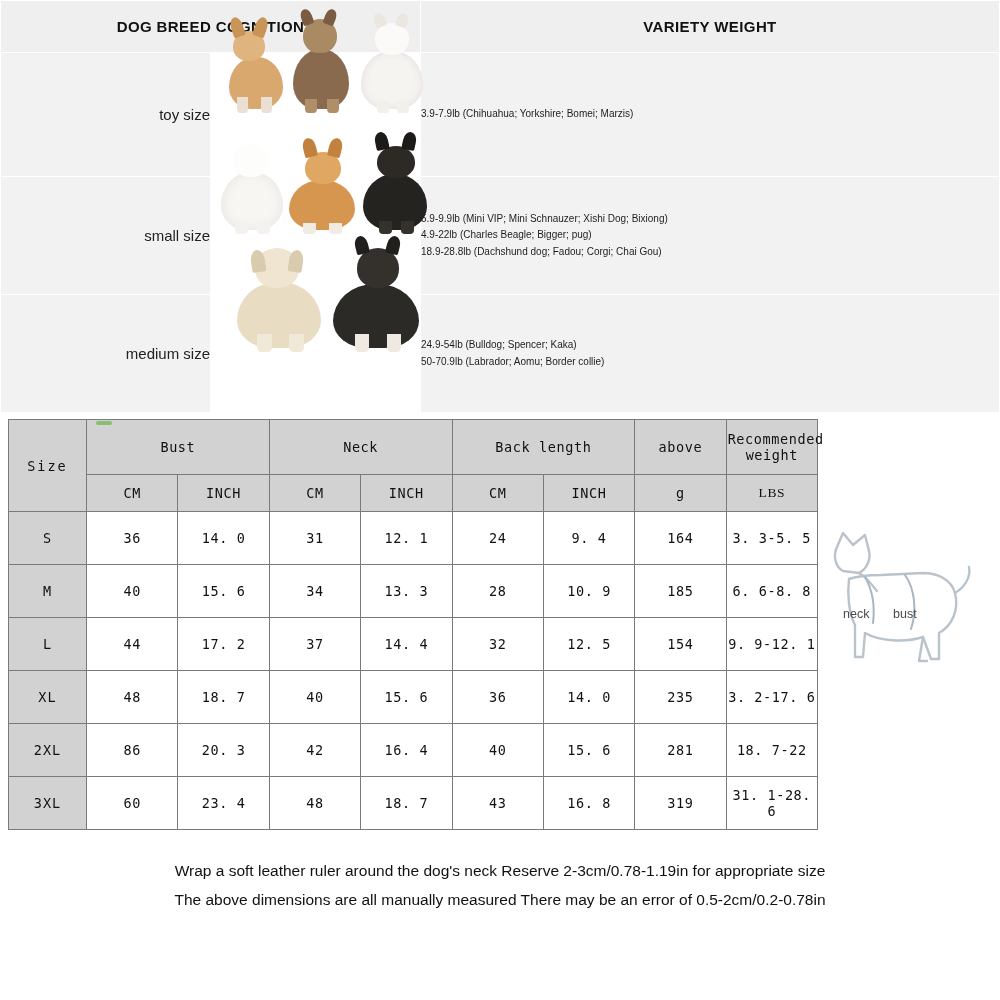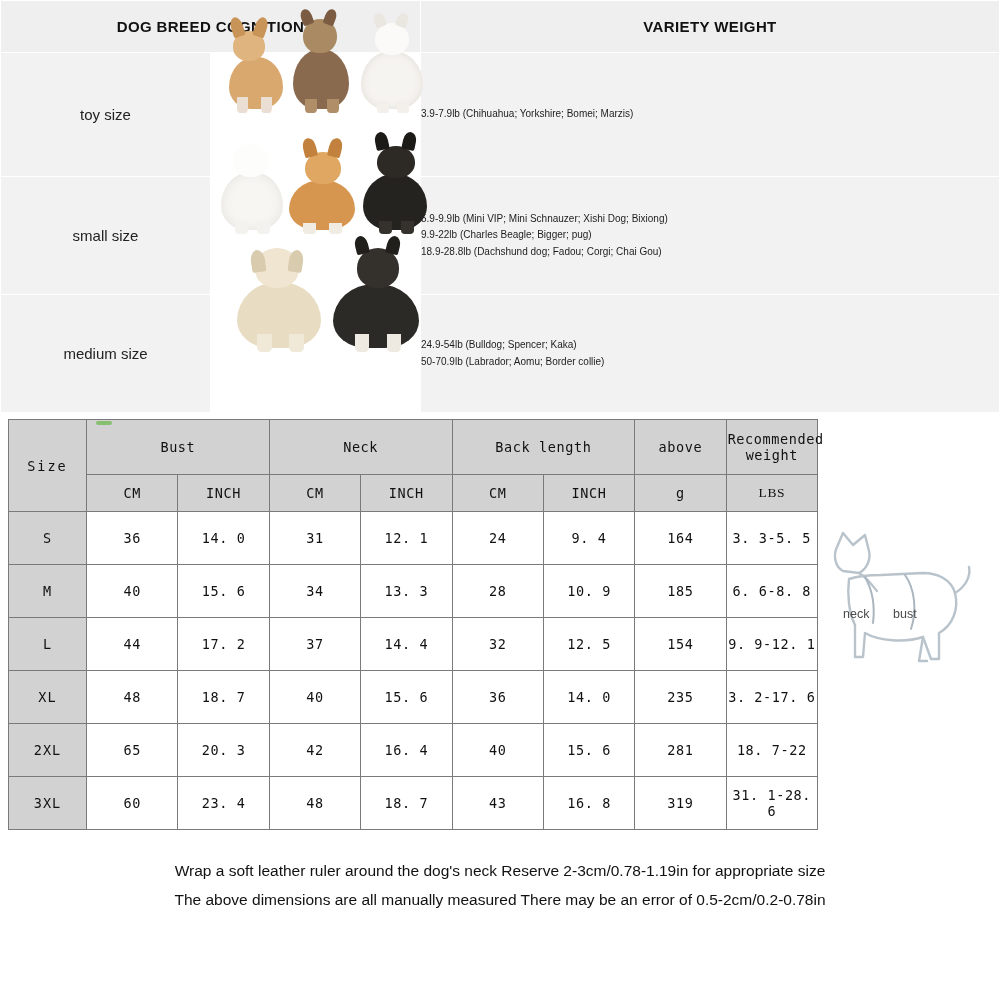--- a/index.html
+++ b/index.html
@@ -26,21 +26,21 @@
   .bt-head {
     background: #efefef;
     height: 52px;
     font-size: 15px;
     font-weight: bold;
     letter-spacing: 0.4px;
     text-align: center;
     color: #111;
   }
   .bt-head.left { width: 420px; }
-  .col-label { width: 165px; background: #f2f2f2; text-align: center; font-size: 15px; color: #222; }
+  .col-label { width: 165px; background: #f2f2f2; text-align: right; font-size: 15px; color: #222; }
   .col-pic   { width: 255px; background: #ffffff; text-align: center; }
   .col-weight{ width: 580px; background: #f2f2f2; padding: 0 18px 0 52px; font-size: 10px; line-height: 1.65; color: #1d1d1d; }
 
   .row-toy .col-label, .row-toy .col-weight { height: 124px; }
   .row-small .col-label, .row-small .col-weight { height: 118px; }
   .row-med .col-label, .row-med .col-weight { height: 118px; }
 
   
   .dogs { position: relative; height: 100%; width: 100%; }
   .dog {
@@ -210,21 +210,21 @@
             <div class="head" style="left:14px;top:-28px;width:38px;height:32px;background:#2d2a26;"></div>
             <div class="ear" style="left:12px;top:-42px;width:13px;height:18px;background:#1d1b18;transform:rotate(-12deg);"></div>
             <div class="ear" style="left:40px;top:-42px;width:13px;height:18px;background:#1d1b18;transform:rotate(12deg);"></div>
             <div class="leg" style="left:16px;width:13px;height:13px;background:#35322d;"></div>
             <div class="leg" style="left:38px;width:13px;height:13px;background:#35322d;"></div>
           </div>
         </div>
       </td>
       <td class="col-weight">
         <div>5.9-9.9lb (Mini VIP; Mini Schnauzer; Xishi Dog; Bixiong)</div>
-        <div>9.9-22lb (Charles Beagle; Bigger; pug)</div>
+        <div>4.9-22lb (Charles Beagle; Bigger; pug)</div>
         <div>18.9-28.8lb (Dachshund dog; Fadou; Corgi; Chai Gou)</div>
       </td>
     </tr>
 
     <tr class="row-med">
       <td class="col-label">medium size</td>
       <td class="col-pic">
         <div class="dogs">
 
           <div class="dog" style="left:26px;width:84px;height:66px;background:#e8dcc3;">
@@ -316,21 +316,21 @@
         <td>18. 7</td>
         <td>40</td>
         <td>15. 6</td>
         <td>36</td>
         <td>14. 0</td>
         <td>235</td>
         <td>3. 2-17. 6</td>
       </tr>
       <tr>
         <td class="sizecell">2XL</td>
-        <td>65</td>
+        <td>86</td>
         <td>20. 3</td>
         <td>42</td>
         <td>16. 4</td>
         <td>40</td>
         <td>15. 6</td>
         <td>281</td>
         <td>18. 7-22</td>
       </tr>
       <tr>
         <td class="sizecell">3XL</td>

